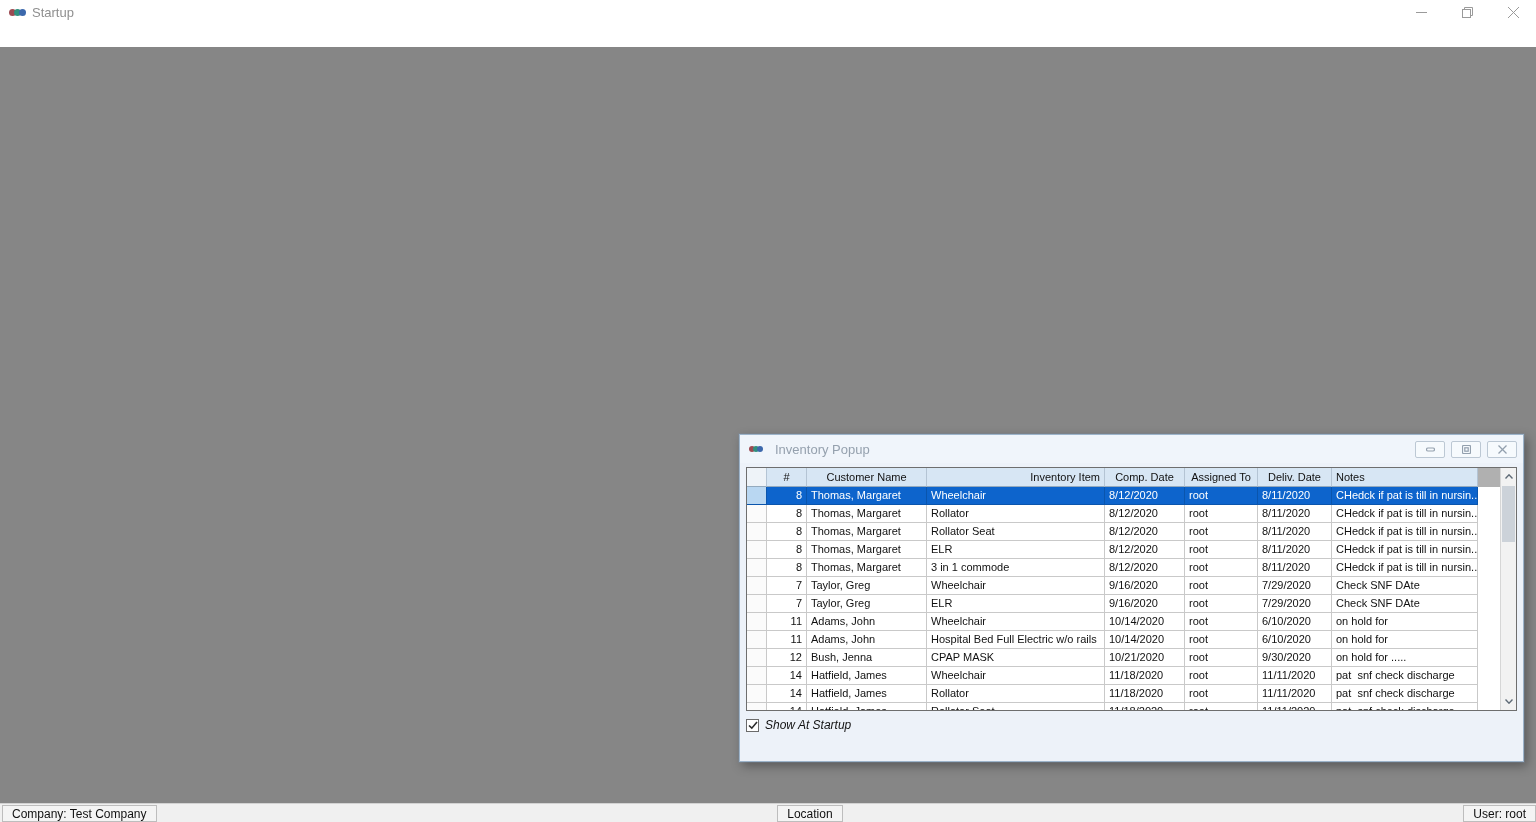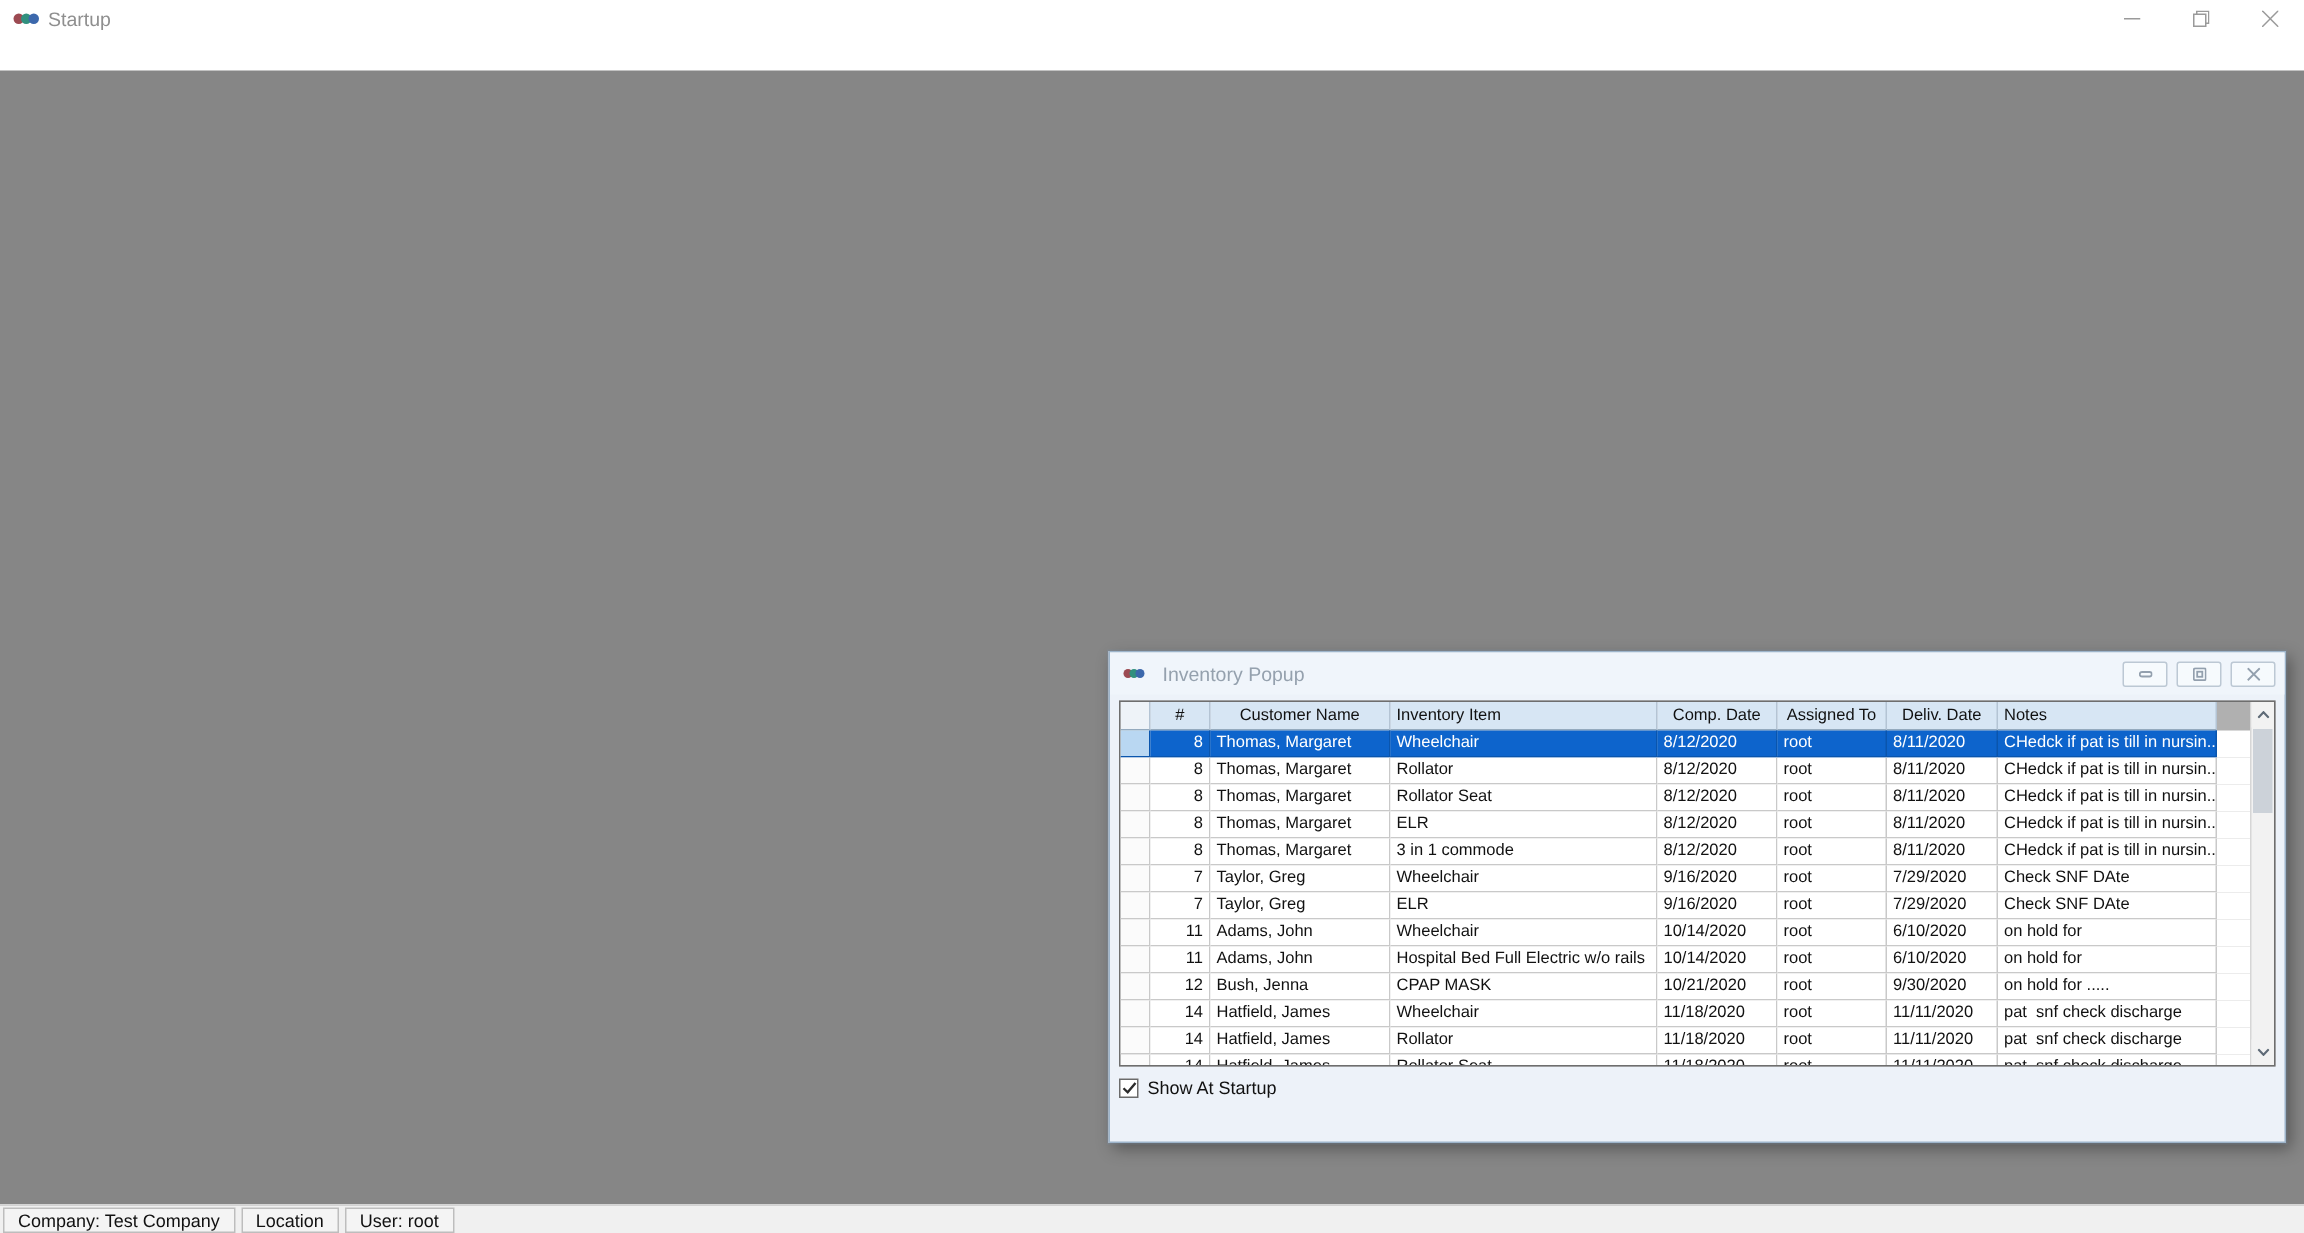--- a/index.html
+++ b/index.html
@@ -20,21 +20,21 @@
   .win-btn svg { stroke:#9a9a9a; fill:none; stroke-width:1; }
 
   
   .menubar { height:23px; background:var(--menubar-bg); border-bottom:1px solid #aeaeae; display:flex; align-items:center; padding-left:8px; }
   .menu-item { font-size:13px; color:#1a1a1a; padding:0 11px; height:100%; line-height:22px; }
 
   
   .mdi { position:absolute; top:47px; left:0; right:0; bottom:19px; background:var(--mdi-bg); }
 
   
-  .statusbar { position:absolute; bottom:0; left:0; right:0; height:19px; background:#f0f0f0; border-top:1px solid #d2d2d2; display:flex; align-items:center; padding-left:2px; gap:4px; }
+  .statusbar { position:absolute; bottom:0; left:0; right:0; height:19px; background:#f0f0f0; border-top:1px solid #d2d2d2; display:flex; align-items:center; padding-left:2px; gap:4px;justify-content:space-between; }
   .status-panel { border:1px solid #bdbdbd; background:#f4f4f4; height:17px; line-height:14px; padding:1px 9px 0 9px; font-size:12px; color:#111; white-space:nowrap; }
 
   
   .popup { position:absolute; left:739px; top:434px; width:785px; height:328px; background:var(--popup-bg); border:1px solid #9db4ca; box-shadow:0 0 0 1px rgba(120,145,170,.25), 3px 4px 10px rgba(0,0,0,.35); }
   .popup-titlebar { height:28px; display:flex; align-items:center; padding:0 6px 0 9px; background:#f0f5fb; }
   .popup-titlebar .dot { width:6px; height:6px; }
   .popup-title { font-size:13px; color:#95a1ae; margin-left:6px; }
   .popup-controls { margin-left:auto; display:flex; gap:6px; }
   .popup-btn { width:30px; height:17px; border:1px solid #bcc8d4; border-radius:2px; background:#f6fafd; display:flex; align-items:center; justify-content:center; cursor:default; }
   .popup-btn svg { stroke:#93a0ae; fill:none; stroke-width:1.2; }
@@ -65,21 +65,21 @@
   .vscroll { position:absolute; top:0; right:0; bottom:0; width:16px; background:#f2f2f2; border-left:1px solid #d6d6d6; }
   .vs-btn { position:absolute; left:0; right:0; height:17px; display:flex; align-items:center; justify-content:center; background:#f2f2f2; }
   .vs-btn.up { top:0; } .vs-btn.down { bottom:0; }
   .vs-btn svg { stroke:#5f6b77; fill:none; stroke-width:1.4; }
   .vs-thumb { position:absolute; left:1px; right:1px; top:18px; height:56px; background:#ccd2d9; }
 
   
   .startup-row { display:flex; align-items:center; gap:6px; margin-top:6px; height:16px; }
   .checkbox { width:13px; height:13px; border:1px solid #6b6b6b; background:#fff; display:flex; align-items:center; justify-content:center; }
   .checkbox svg { stroke:#2b2b2b; fill:none; stroke-width:1.6; }
-  .startup-label { font-size:12px; color:#111; }
+  .startup-label { font-size:12px; color:#111;font-style:italic; }
 </style>
 </head>
 <body>
 
 <div class="screen">
 
   <div class="titlebar">
     <span class="app-icon">
       <span class="dot r"></span>
         <span class="dot t"></span>
@@ -141,21 +141,21 @@
 
     <div class="popup-body">
 
 
       <div class="grid">
         <div class="grid-content">
           <div class="grid-header" id="grid-header">
               <div class="hcell sel" style="width: 20px;"></div>
               <div class="hcell" style="width: 40px; text-align: center;">#</div>
               <div class="hcell" style="width: 120px; text-align: center;">Customer Name</div>
-              <div class="hcell" style="width: 178px; text-align: left;">Inventory Item</div>
+              <div class="hcell" style="width: 178px; text-align: right;">Inventory Item</div>
               <div class="hcell" style="width: 80px; text-align: center;">Comp. Date</div>
               <div class="hcell" style="width: 73px; text-align: center;">Assigned To</div>
               <div class="hcell" style="width: 74px; text-align: center;">Deliv. Date</div>
               <div class="hcell" style="width: 146px; text-align: left;">Notes</div>
             </div>
           <div id="grid-rows">
               <div class="grid-row selected">
                 <div class="cell sel" style="width: 20px;"></div>
                 <div class="cell" style="width: 40px; text-align: right;">8</div>
                 <div class="cell" style="width: 120px; text-align: left;">Thomas, Margaret</div>

